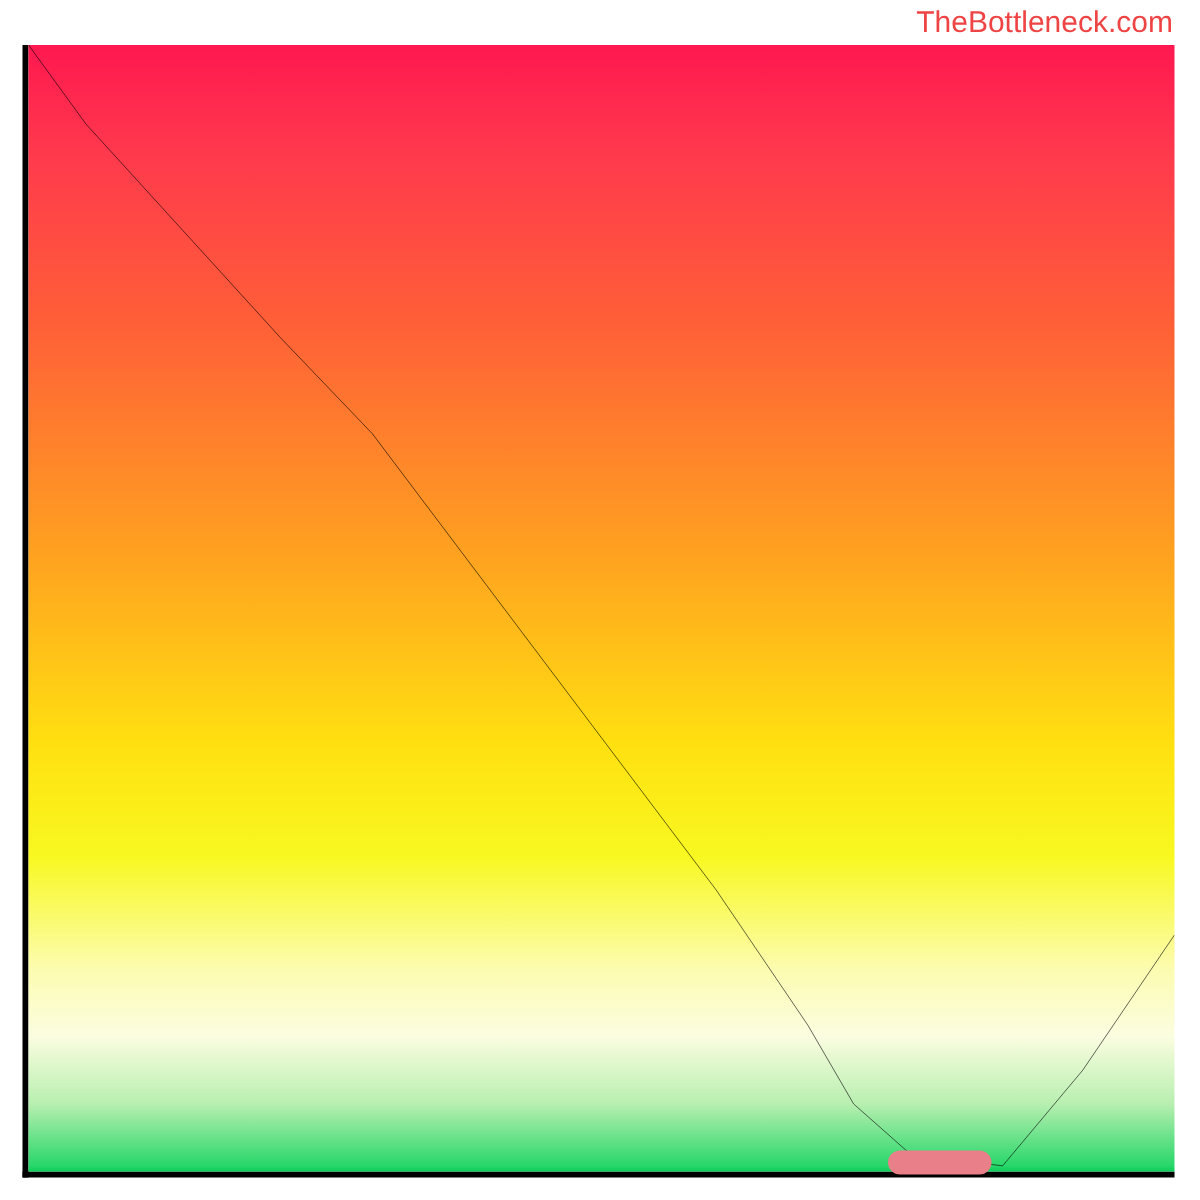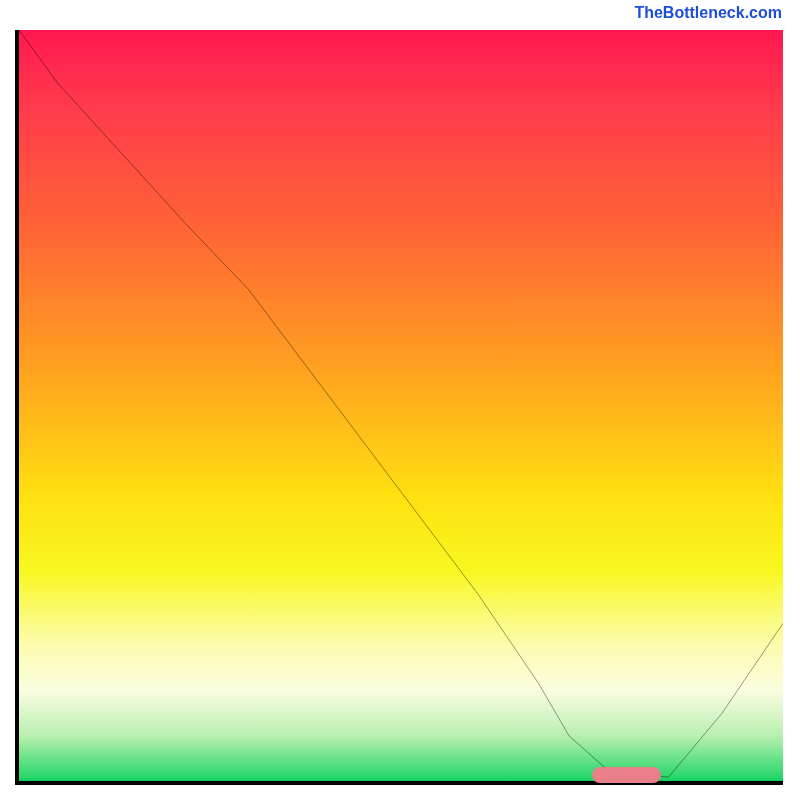--- a/index.html
+++ b/index.html
@@ -8,23 +8,23 @@
     width: 800px;
     height: 800px;
     background: #ffffff;
     position: relative;
     font-family: Arial, sans-serif;
   }
   .watermark {
     position: absolute;
     top: 4px;
     right: 18px;
-    font-size: 16px;
-    font-weight: bold;
-    color: #1d4ed8;
+    font-size: 20px;
+    font-weight: normal;
+    color: #ef4444;
   }
   .plot-frame {
     position: absolute;
     left: 15px;
     top: 30px;
     width: 768px;
     height: 755px;
     border-left: 4px solid #000;
     border-bottom: 4px solid #000;
     box-sizing: border-box;

